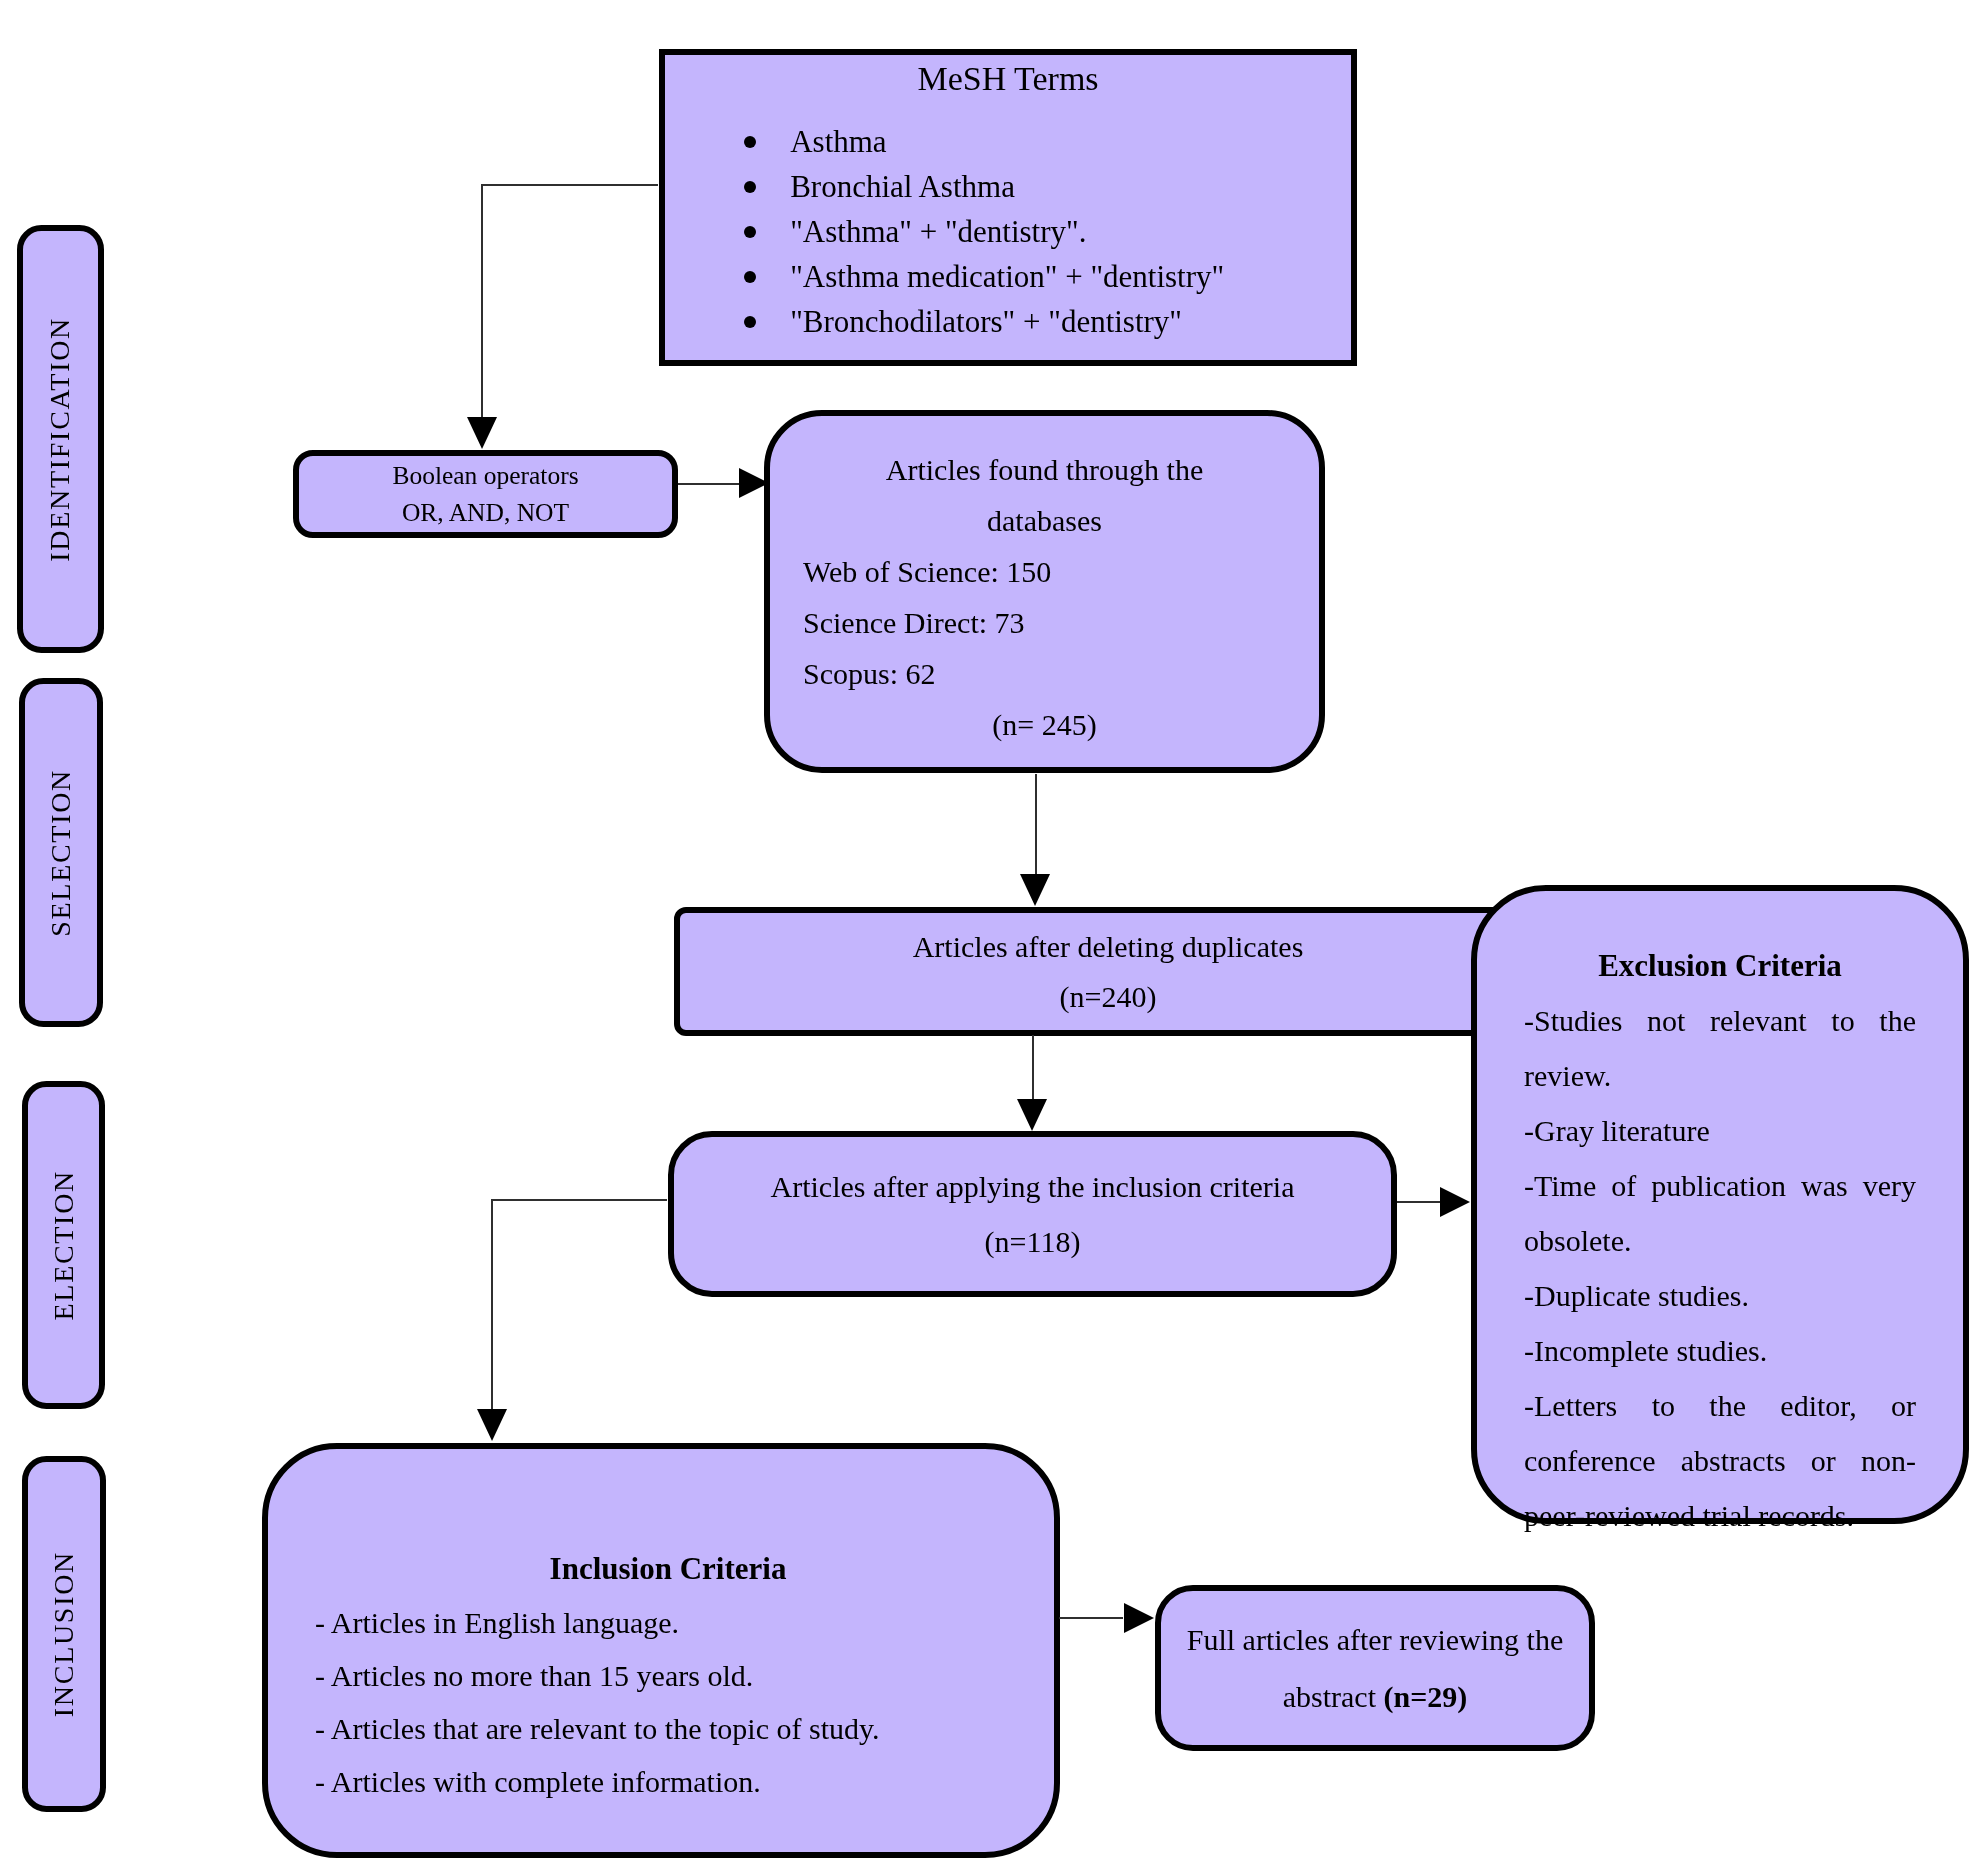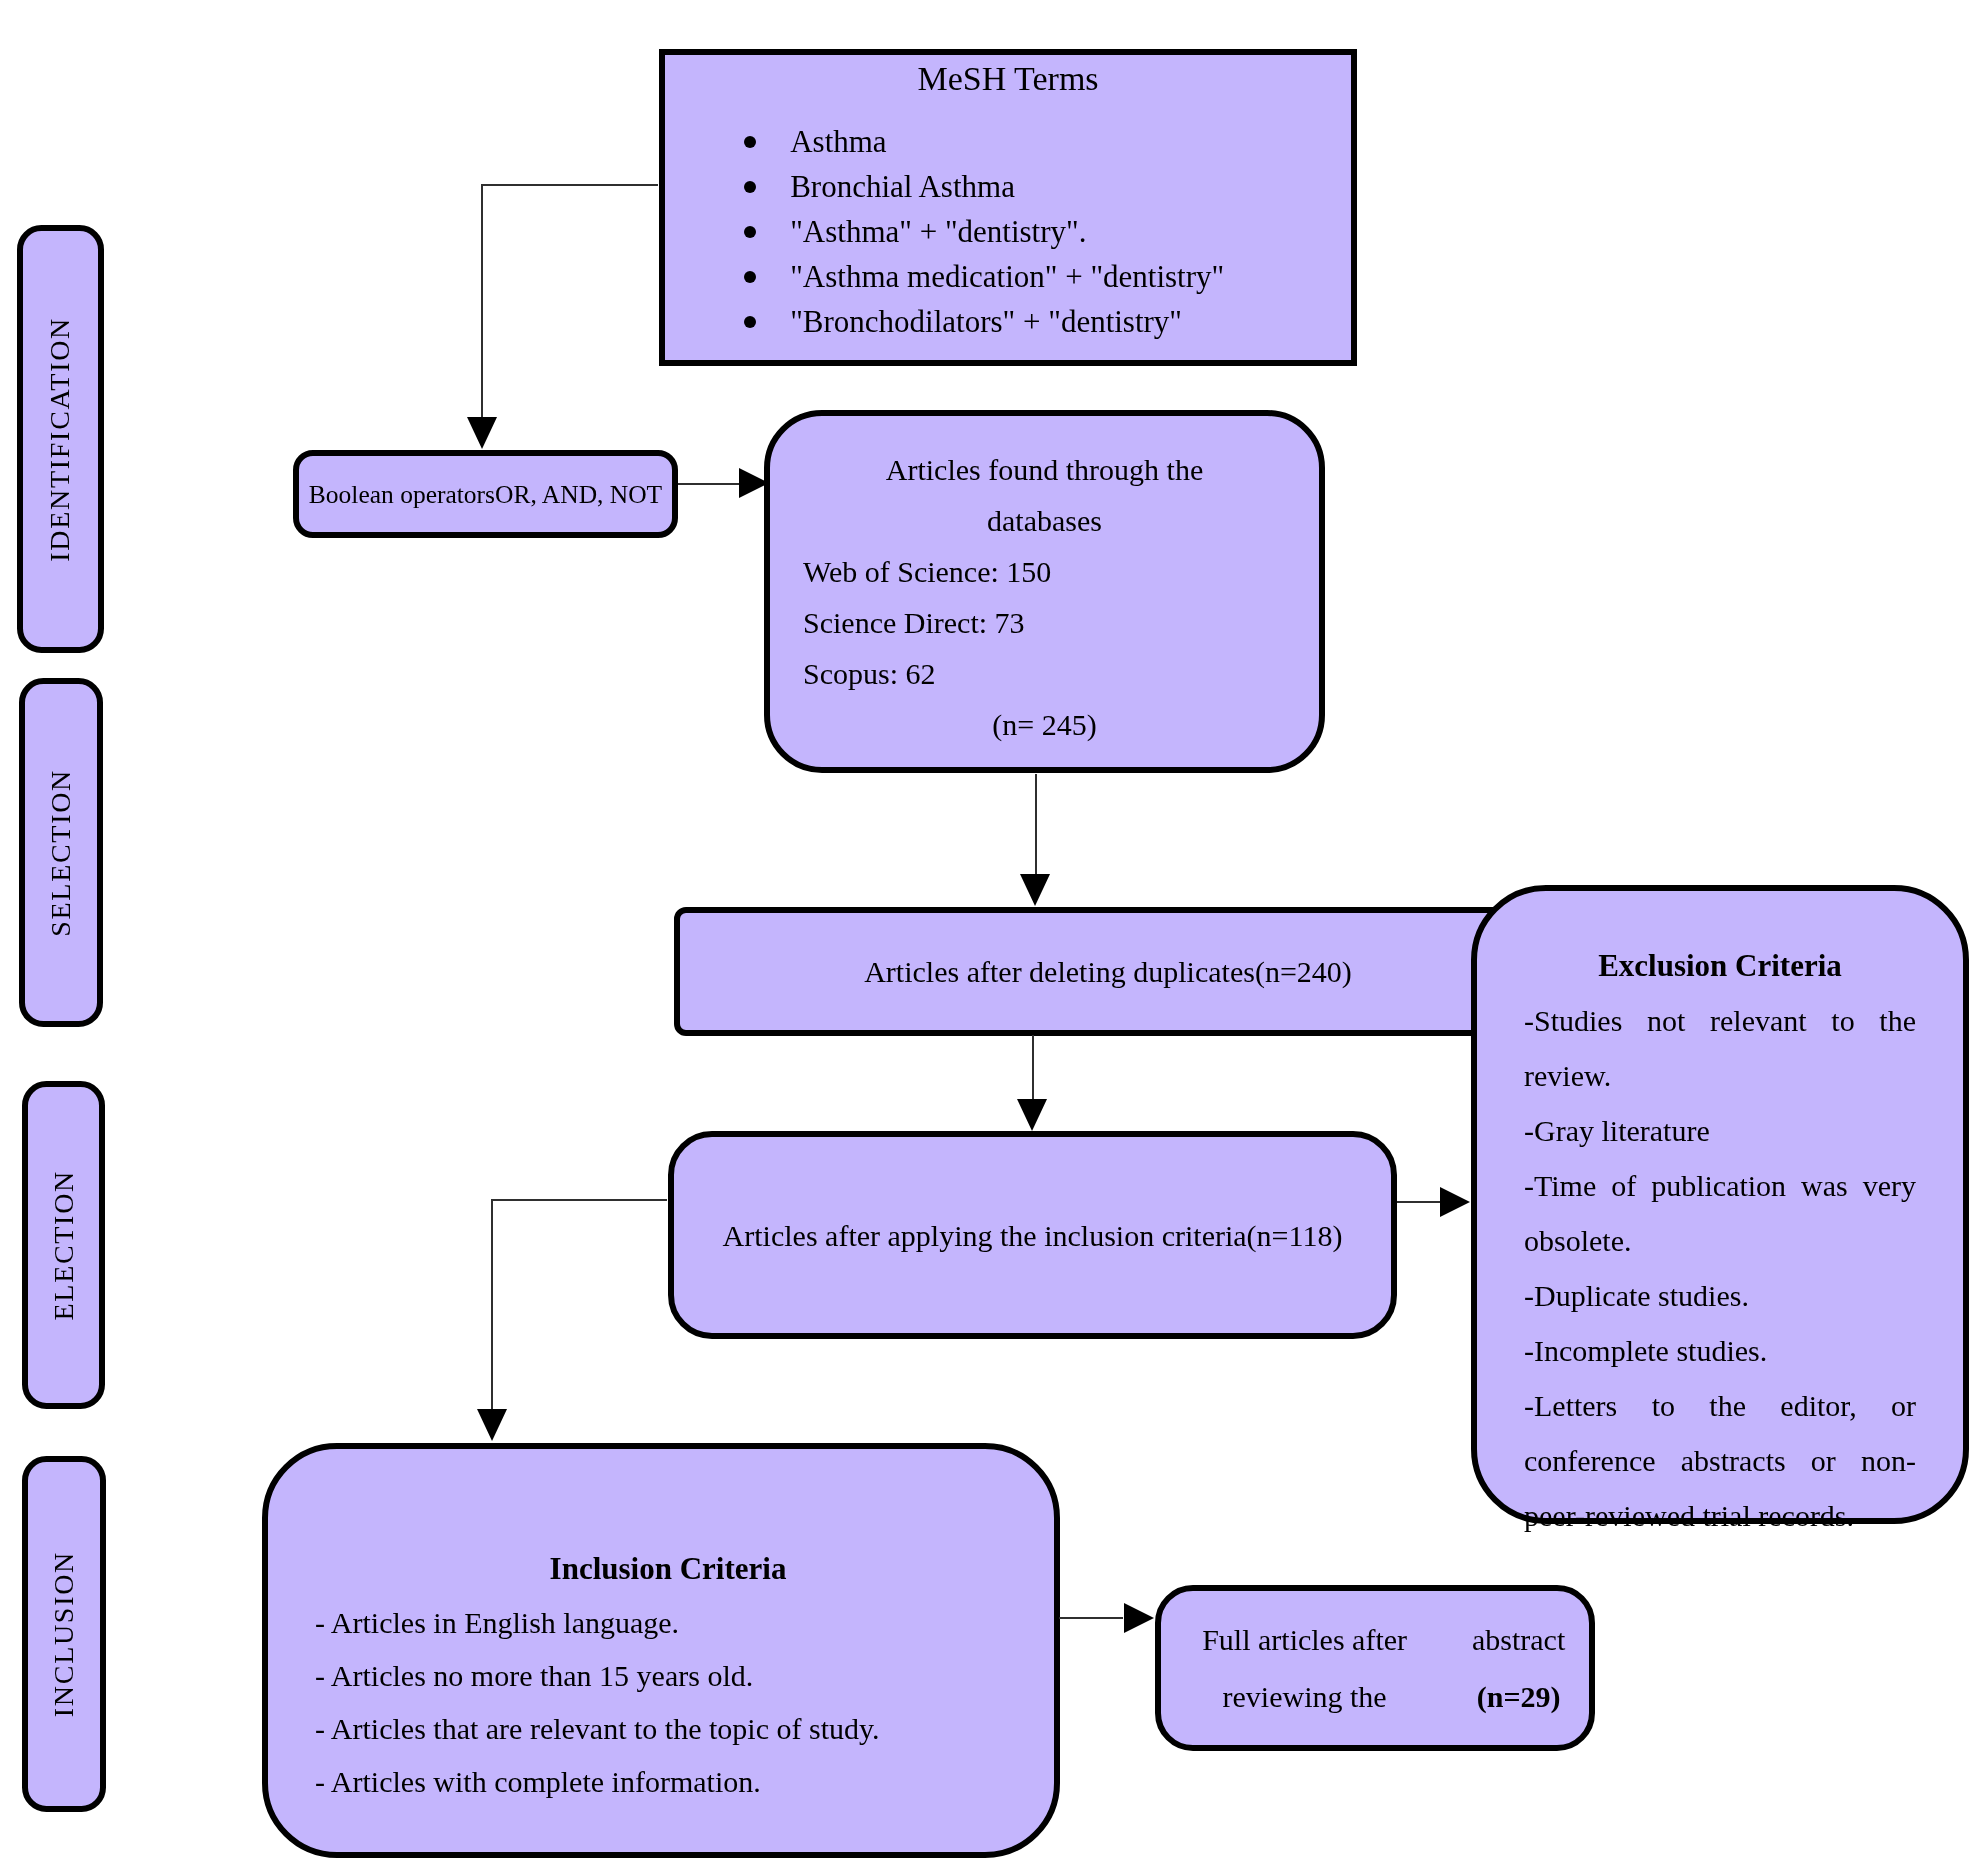--- a/index.html
+++ b/index.html
@@ -35,25 +35,25 @@
   #boolean-box div { font-size:25.5px; line-height:37px; }
 
   
   #found-box { left:764px; top:410px; width:561px; height:363px;
                border-radius:58px; padding:28px 11px 0; }
   .found-row { font-size:30px; line-height:51px; }
   .t-center  { text-align:center; }
   .t-left    { text-align:left; padding-left:22px; }
 
   
-  .center-col { display:flex; flex-direction:row; align-items:center;
+  .center-col { display:flex; flex-direction:column; align-items:center;
                 justify-content:center; text-align:center; }
   #dup-box     { left:674px; top:907px; width:868px; height:129px; border-radius:12px; }
   #dup-box div { font-size:30px; line-height:50px; }
-  #applied-box { left:668px; top:1131px; width:729px; height:208px; border-radius:44px; }
+  #applied-box { left:668px; top:1131px; width:729px; height:166px; border-radius:44px; }
   #applied-box div { font-size:30px; line-height:55px; }
   #full-box    { left:1155px; top:1585px; width:440px; height:166px; border-radius:38px; }
   #full-box div { font-size:30px; line-height:57px; }
 
   
   #exclusion-box { left:1471px; top:885px; width:498px; height:639px;
                    border-radius:75px; padding:47px 47px 16.6px; }
   .crit-title { font-weight:bold; font-size:31px; line-height:55px; text-align:center; }
   .exc-item { margin:0; font-size:30px; line-height:55px; text-align:justify; }
 

